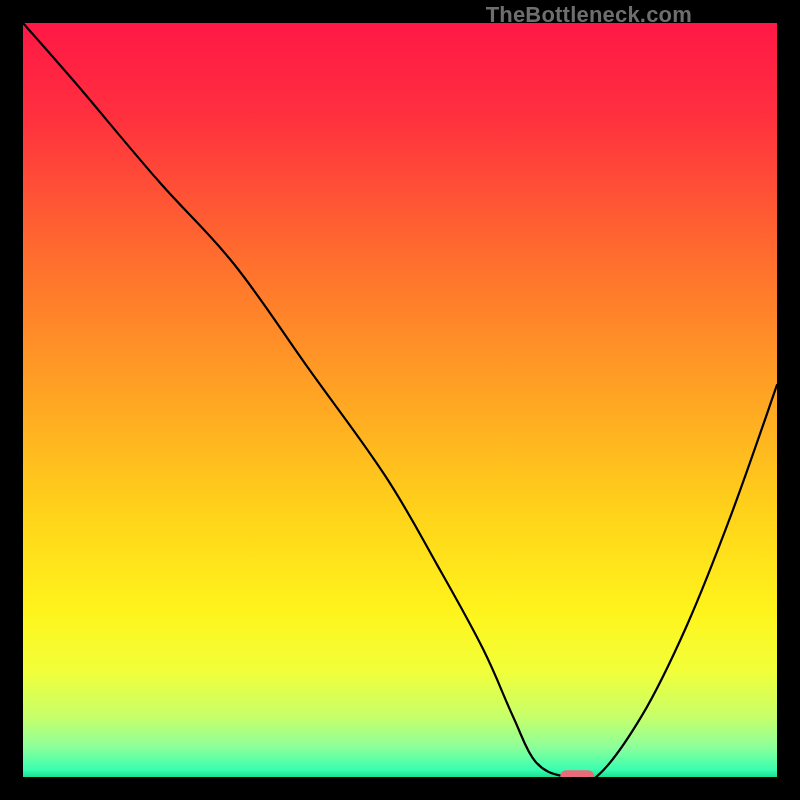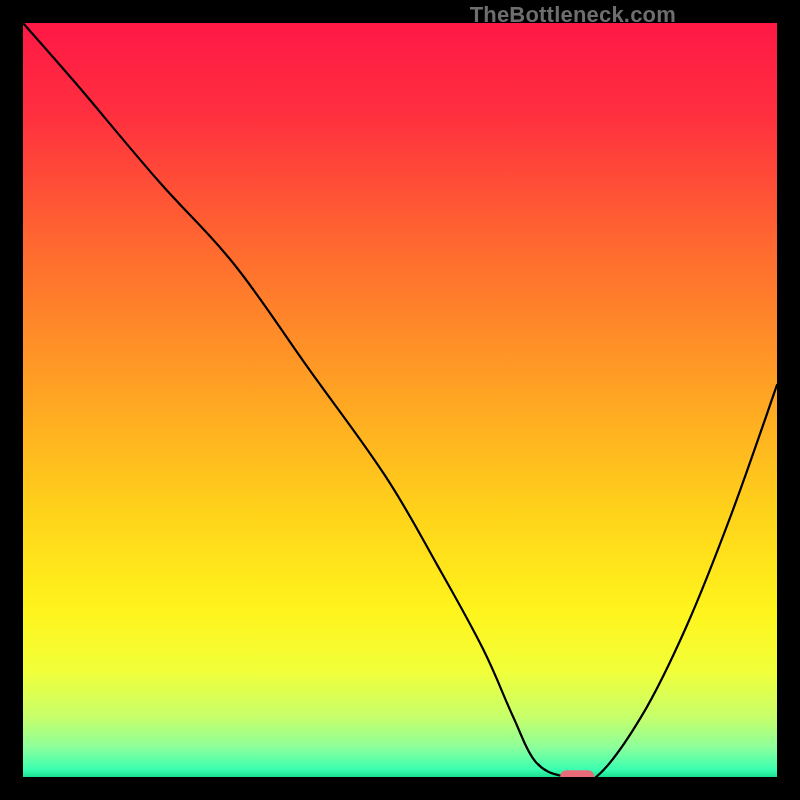--- a/index.html
+++ b/index.html
@@ -8,20 +8,21 @@
     width: 800px;
     height: 800px;
     background: #000;
     overflow: hidden;
   }
   .chart-container {
     position: relative;
     width: 696px;
     height: 800px;
     background: #000;
+    padding-left: 16px;
   }
   .plot-area {
     position: absolute;
     left: 23px;
     top: 23px;
     width: 754px;
     height: 754px;
     overflow: hidden;
   }
   .watermark {

